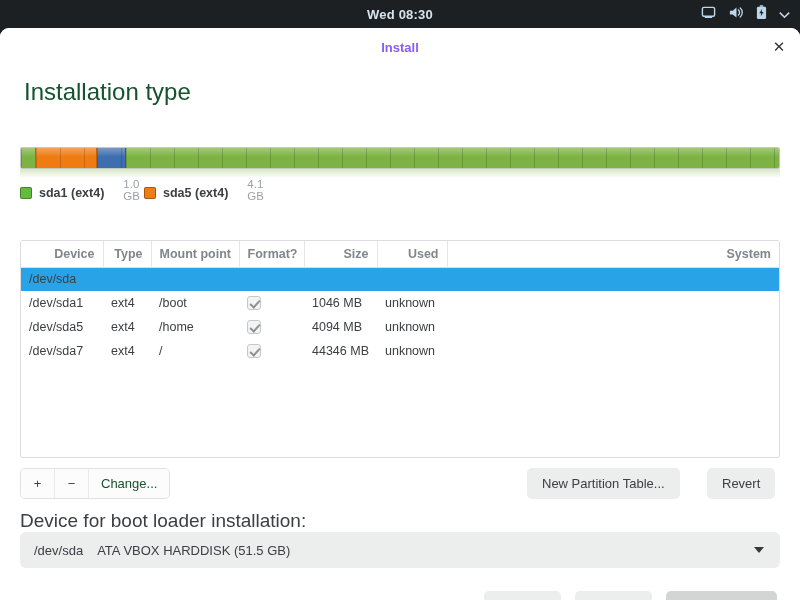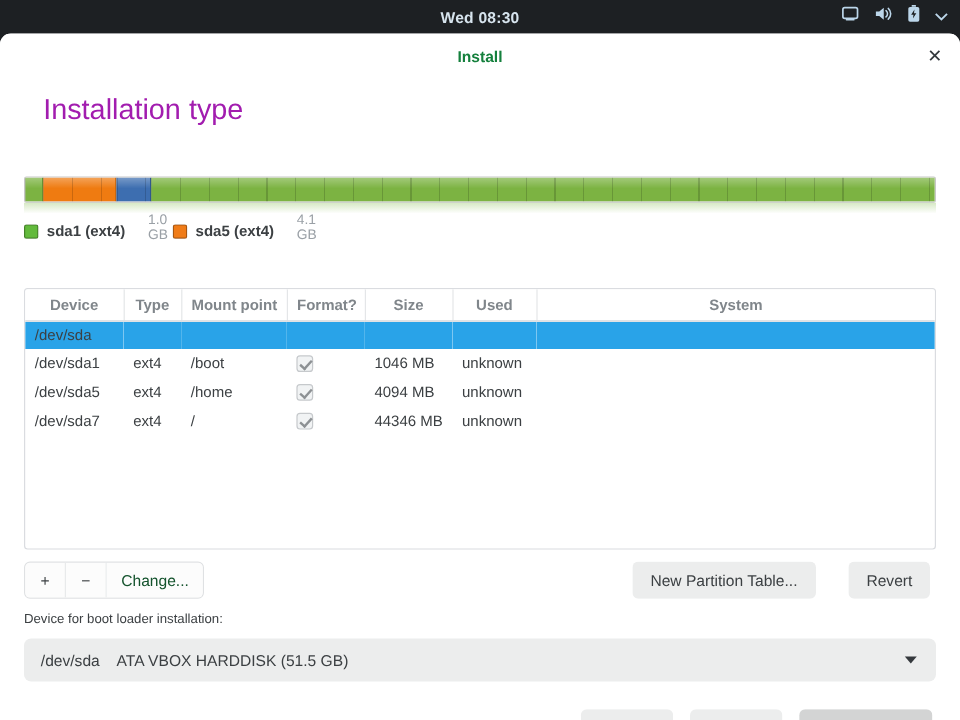--- a/index.html
+++ b/index.html
@@ -36,35 +36,35 @@
     border-top-right-radius: 9px;
     overflow: hidden;
   }
   #titlebar {
     position: relative;
     height: 38px;
     display: flex; align-items: center; justify-content: center;
     background: #ffffff;
   }
   #titlebar .wtitle {
-    font-size: 13px; font-weight: bold; color: #15803d;
+    font-size: 13px; font-weight: bold; color: #8b5cf6;
   }
   #closebtn {
     position: absolute; right: 10px; top: 8px;
     width: 22px; height: 22px;
     display: flex; align-items: center; justify-content: center;
     color: #33383c; font-size: 15px; font-weight: bold;
     cursor: pointer; border-radius: 4px;
     font-family: "DejaVu Sans", sans-serif;
   }
 
   
   #heading {
-    position: absolute; left: 36px; top: 50px;
-    font-size: 24px; color: #a21caf; font-weight: normal;
+    position: absolute; left: 24px; top: 50px;
+    font-size: 24px; color: #14532d; font-weight: normal;
   }
 
   
   #partbar {
     position: absolute; left: 20px; top: 119px;
     width: 760px; height: 22px;
     display: flex;
     border: 1px solid rgba(0,0,0,.22);
     border-radius: 2px;
     overflow: hidden;
@@ -117,21 +117,21 @@
     width: 760px; height: 218px;
     background: #ffffff;
     border: 1px solid #dadce0;
     border-radius: 3px;
     overflow: hidden;
   }
   table#ptable { width: 100%; border-collapse: collapse; table-layout: fixed; }
   #ptable thead th {
     height: 26px;
     font-size: 12.5px; font-weight: bold; color: #80868b;
-    text-align: center;
+    text-align: right;
     padding: 0 8px;
     border-bottom: 1px solid #dadce0;
     border-right: 1px solid #e4e6e8;
     background: #ffffff;
     white-space: nowrap;
     cursor: pointer;
   }
   #ptable thead th:last-child { border-right: none; }
   #ptable tbody td {
     height: 24px;
@@ -199,21 +199,21 @@
     cursor: pointer;
     white-space: nowrap;
   }
   .gbtn.suggested { background: #d3d4d4; }
   #newparttable { position: absolute; left: 527px; top: 440px; }
   #revertbtn    { position: absolute; left: 707px; top: 440px; }
 
   
   #bl-label {
     position: absolute; left: 20px; top: 482px;
-    font-size: 11px; color: #3c4043;
+    font-size: 19px; color: #3c4043;
   }
   #bl-select {
     position: absolute; left: 20px; top: 504px;
     width: 760px; height: 36px;
     background: #eceded;
     border-radius: 6px;
     display: flex; align-items: center;
     padding: 0 14px;
     cursor: pointer;
   }

